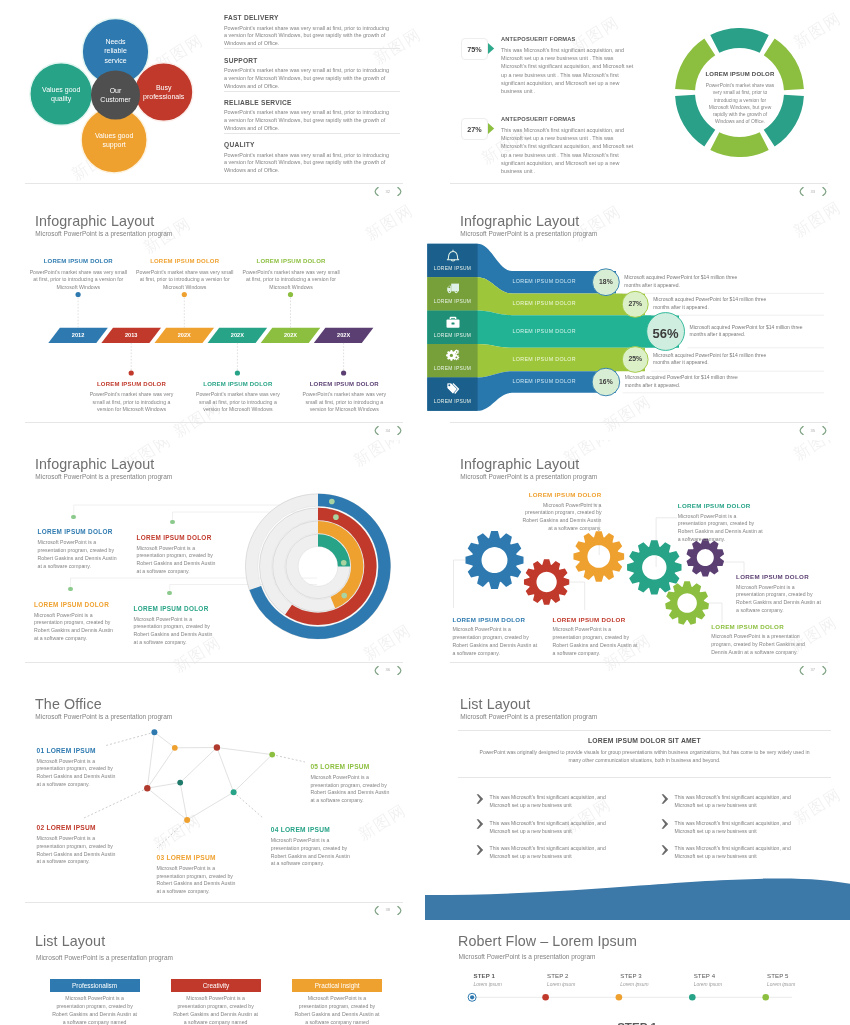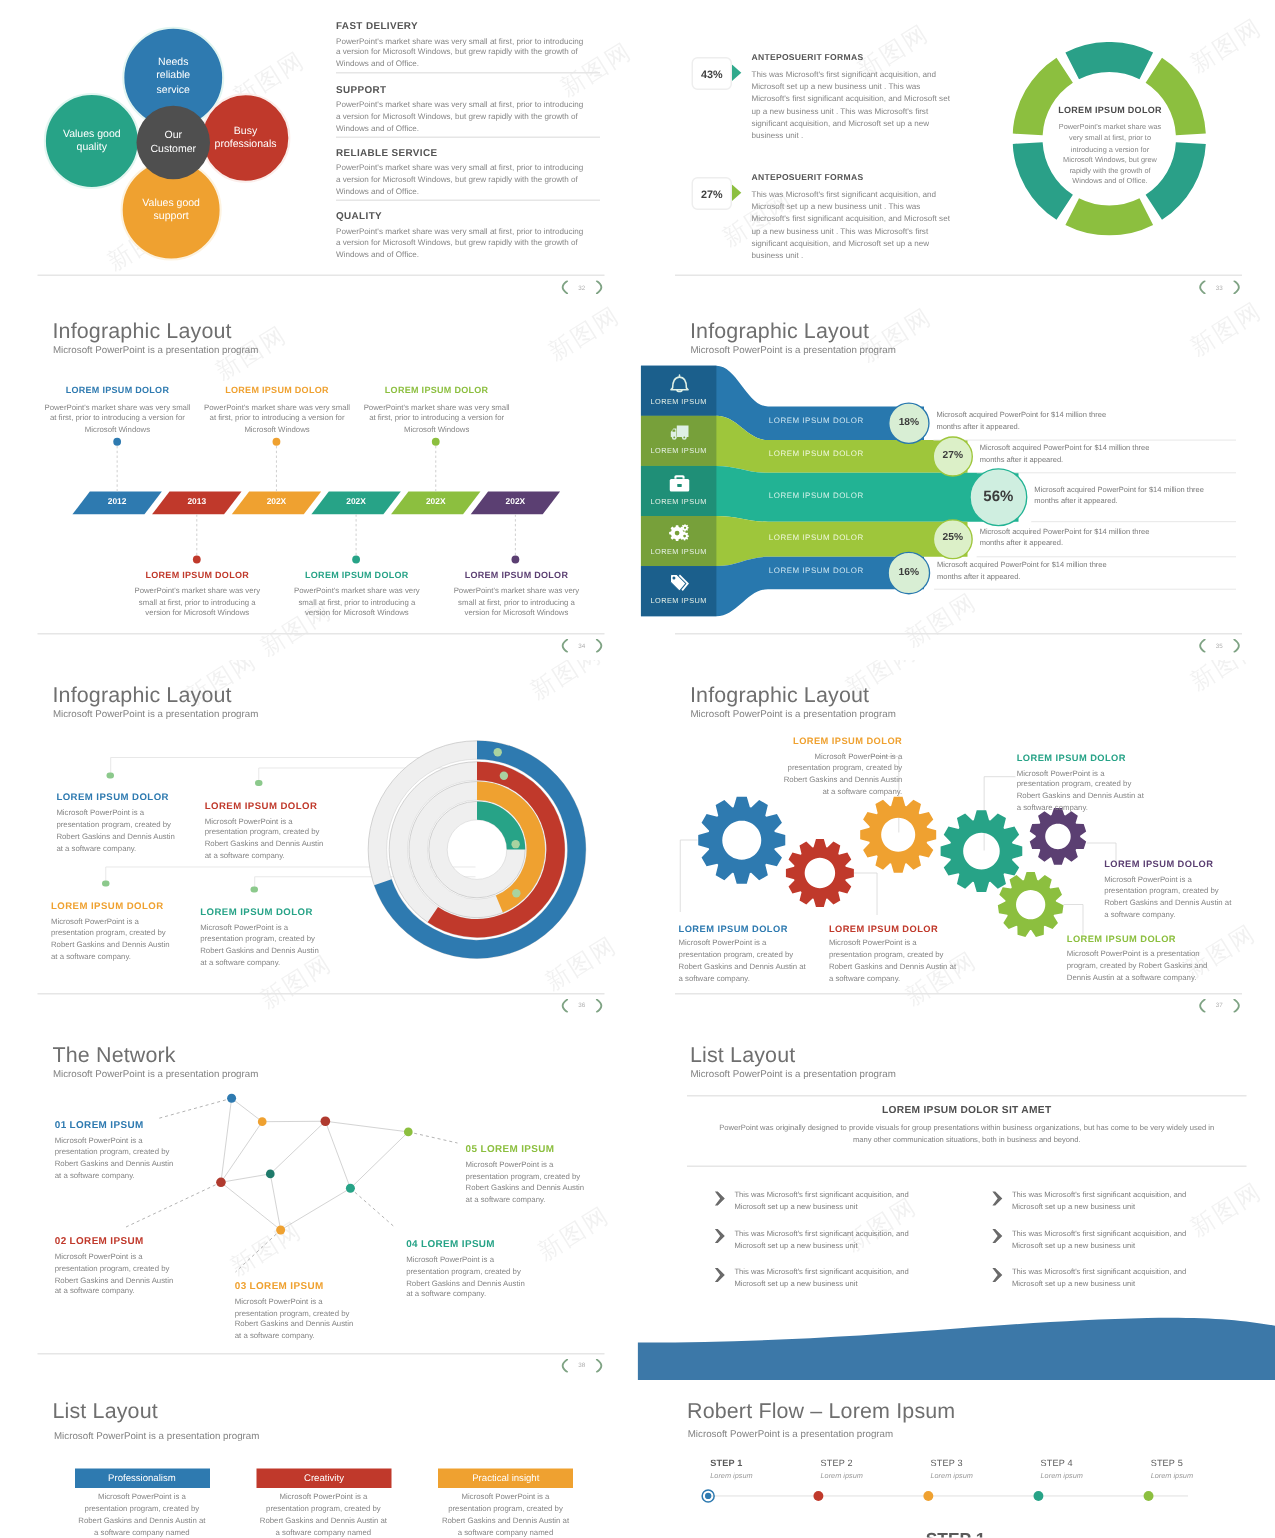--- a/index.html
+++ b/index.html
@@ -76,21 +76,21 @@
         </svg>
   </div>
 </div>
 
 <div class="slide" style="clip-path:polygon(425px 0, 850px 0, 850px 100%, 425px 100%);left:0;top:0;width:850px;height:197px;">
   <div class="wm" style="left:568px;top:40px;">新图网</div>
   <div class="wm" style="left:790px;top:36px;">新图网</div>
   <div class="wm" style="left:478px;top:152px;">新图网</div>
 
   <div style="position:absolute;left:461px;top:38px;width:25px;height:20px;border:0.8px solid #eeeeee;border-radius:4px;background:#fff;display:flex;align-items:center;justify-content:center;">
-    <span style="font-size:7.2px;font-weight:700;color:#404040;">43%</span>
+    <span style="font-size:7.2px;font-weight:700;color:#404040;">75%</span>
   </div>
   <svg style="position:absolute;left:487.7px;top:43px;" width="7" height="11" viewBox="0 0 7 11">
         <path d="M0 0 L6.2 5.5 L0 11 Z" fill="#2fa98c"></path>
       </svg>
   <div class="txt" style="left:501px;top:36px;font-size:5.7px;font-weight:700;color:#555555;letter-spacing:0.2px;">ANTEPOSUERIT FORMAS</div>
   <div class="txt" style="left:501px;top:46px;width:139px;font-size:5.4px;line-height:8.2px;color:#858585;">This was Microsoft's first significant acquisition, and Microsoft set up a new business unit . This was Microsoft's first significant acquisition, and Microsoft set up a new business unit . This was Microsoft's first significant acquisition, and Microsoft set up a new business unit .</div>
 
   <div style="position:absolute;left:461px;top:118px;width:25px;height:20px;border:0.8px solid #eeeeee;border-radius:4px;background:#fff;display:flex;align-items:center;justify-content:center;">
     <span style="font-size:7.2px;font-weight:700;color:#404040;">27%</span>
   </div>
@@ -252,21 +252,21 @@
   <div class="txt" style="left:427.3px;top:135.6px;width:50.3px;text-align:center;font-size:4.9px;letter-spacing:0.3px;color:#e8f2e8;">LOREM IPSUM</div>
   <div class="txt" style="left:427.3px;top:169.0px;width:50.3px;text-align:center;font-size:4.9px;letter-spacing:0.3px;color:#e8f2e8;">LOREM IPSUM</div>
   <div class="txt" style="left:427.3px;top:202.4px;width:50.3px;text-align:center;font-size:4.9px;letter-spacing:0.3px;color:#e8f2e8;">LOREM IPSUM</div>
   <div class="txt" style="left:512.5px;top:81.2px;width:120px;text-align:left;font-size:5.3px;letter-spacing:0.35px;color:#cfe7f2;">LOREM IPSUM DOLOR</div>
   <div class="txt" style="left:592.5px;top:80.7px;width:26.8px;text-align:center;font-size:6.8px;font-weight:700;color:#3c3c3c;">18%</div>
   <div class="txt" style="left:624.3px;top:77.2px;width:122px;font-size:5.0px;line-height:7.5px;color:#7a7a7a;">Microsoft acquired PowerPoint for $14 million three months after it appeared.</div>
   <div class="txt" style="left:512.5px;top:103.3px;width:120px;text-align:left;font-size:5.3px;letter-spacing:0.35px;color:#f0f8dd;">LOREM IPSUM DOLOR</div>
   <div class="txt" style="left:622.2px;top:102.8px;width:26.0px;text-align:center;font-size:6.8px;font-weight:700;color:#3c3c3c;">27%</div>
   <div class="txt" style="left:653.2px;top:99.3px;width:122px;font-size:5.0px;line-height:7.5px;color:#7a7a7a;">Microsoft acquired PowerPoint for $14 million three months after it appeared.</div>
   <div class="txt" style="left:512.5px;top:130.5px;width:120px;text-align:left;font-size:5.3px;letter-spacing:0.35px;color:#d6f2ea;">LOREM IPSUM DOLOR</div>
-  <div class="txt" style="left:646.7px;top:128.6px;width:37.8px;text-align:center;font-size:10px;font-weight:700;color:#3c3c3c;">56%</div>
+  <div class="txt" style="left:646.7px;top:128.6px;width:37.8px;text-align:center;font-size:13px;font-weight:700;color:#3c3c3c;">56%</div>
   <div class="txt" style="left:689.5px;top:126.5px;width:122px;font-size:5.0px;line-height:7.5px;color:#7a7a7a;">Microsoft acquired PowerPoint for $14 million three months after it appeared.</div>
   <div class="txt" style="left:512.5px;top:158.5px;width:120px;text-align:left;font-size:5.3px;letter-spacing:0.35px;color:#f0f8dd;">LOREM IPSUM DOLOR</div>
   <div class="txt" style="left:622.3px;top:158.0px;width:25.8px;text-align:center;font-size:6.8px;font-weight:700;color:#3c3c3c;">25%</div>
   <div class="txt" style="left:653.1px;top:154.5px;width:122px;font-size:5.0px;line-height:7.5px;color:#7a7a7a;">Microsoft acquired PowerPoint for $14 million three months after it appeared.</div>
   <div class="txt" style="left:512.5px;top:181.0px;width:120px;text-align:left;font-size:5.3px;letter-spacing:0.35px;color:#cfe7f2;">LOREM IPSUM DOLOR</div>
   <div class="txt" style="left:592.1px;top:180.5px;width:27.6px;text-align:center;font-size:6.8px;font-weight:700;color:#3c3c3c;">16%</div>
   <div class="txt" style="left:624.7px;top:177.0px;width:122px;font-size:5.0px;line-height:7.5px;color:#7a7a7a;">Microsoft acquired PowerPoint for $14 million three months after it appeared.</div>
   <div class="footline" style="left:450px;top:225.0px;width:378px;"></div>
   <div class="pager" style="left:799px;top:229px;">
     <svg class="chev" width="5" height="9" viewBox="0 0 5 9">
@@ -377,21 +377,21 @@
     <span class="num">37</span>
     <svg class="chev" width="5" height="9" viewBox="0 0 5 9">
           <path d="M0.9 0.4 C 3.1 2.0 3.9 3.0 3.9 4.5 C 3.9 6.0 3.1 7.0 0.9 8.6" fill="none" stroke="#7fa384" stroke-width="1.25" stroke-linecap="round"></path>
         </svg>
   </div>
 </div>
 
 <div class="slide" style="clip-path:polygon(0 0, 425px 0, 425px 100%, 0 100%);left:0;top:680px;width:850px;height:240px;">
   <div class="wm" style="left:150px;top:158px;">新图网</div>
   <div class="wm" style="left:355px;top:148px;">新图网</div>
-  <div class="s-title" style="left:35px;top:16px;">The Network</div>
+  <div class="s-title" style="left:35px;top:16px;">The Office</div>
   <div class="s-sub" style="left:35.3px;top:33px;">Microsoft PowerPoint is a presentation program</div>
   <svg style="position:absolute;left:0;top:0;" width="850" height="240">
     <line x1="154.4" y1="52.2" x2="174.8" y2="67.8" stroke="#bdbdbd" stroke-width="0.45"></line>
     <line x1="154.4" y1="52.2" x2="147.3" y2="108.2" stroke="#bdbdbd" stroke-width="0.45"></line>
     <line x1="174.8" y1="67.8" x2="216.9" y2="67.5" stroke="#bdbdbd" stroke-width="0.45"></line>
     <line x1="174.8" y1="67.8" x2="147.3" y2="108.2" stroke="#bdbdbd" stroke-width="0.45"></line>
     <line x1="216.9" y1="67.5" x2="272.2" y2="74.6" stroke="#bdbdbd" stroke-width="0.45"></line>
     <line x1="216.9" y1="67.5" x2="180.2" y2="102.6" stroke="#bdbdbd" stroke-width="0.45"></line>
     <line x1="216.9" y1="67.5" x2="233.6" y2="112.2" stroke="#bdbdbd" stroke-width="0.45"></line>
     <line x1="272.2" y1="74.6" x2="233.6" y2="112.2" stroke="#bdbdbd" stroke-width="0.45"></line>

